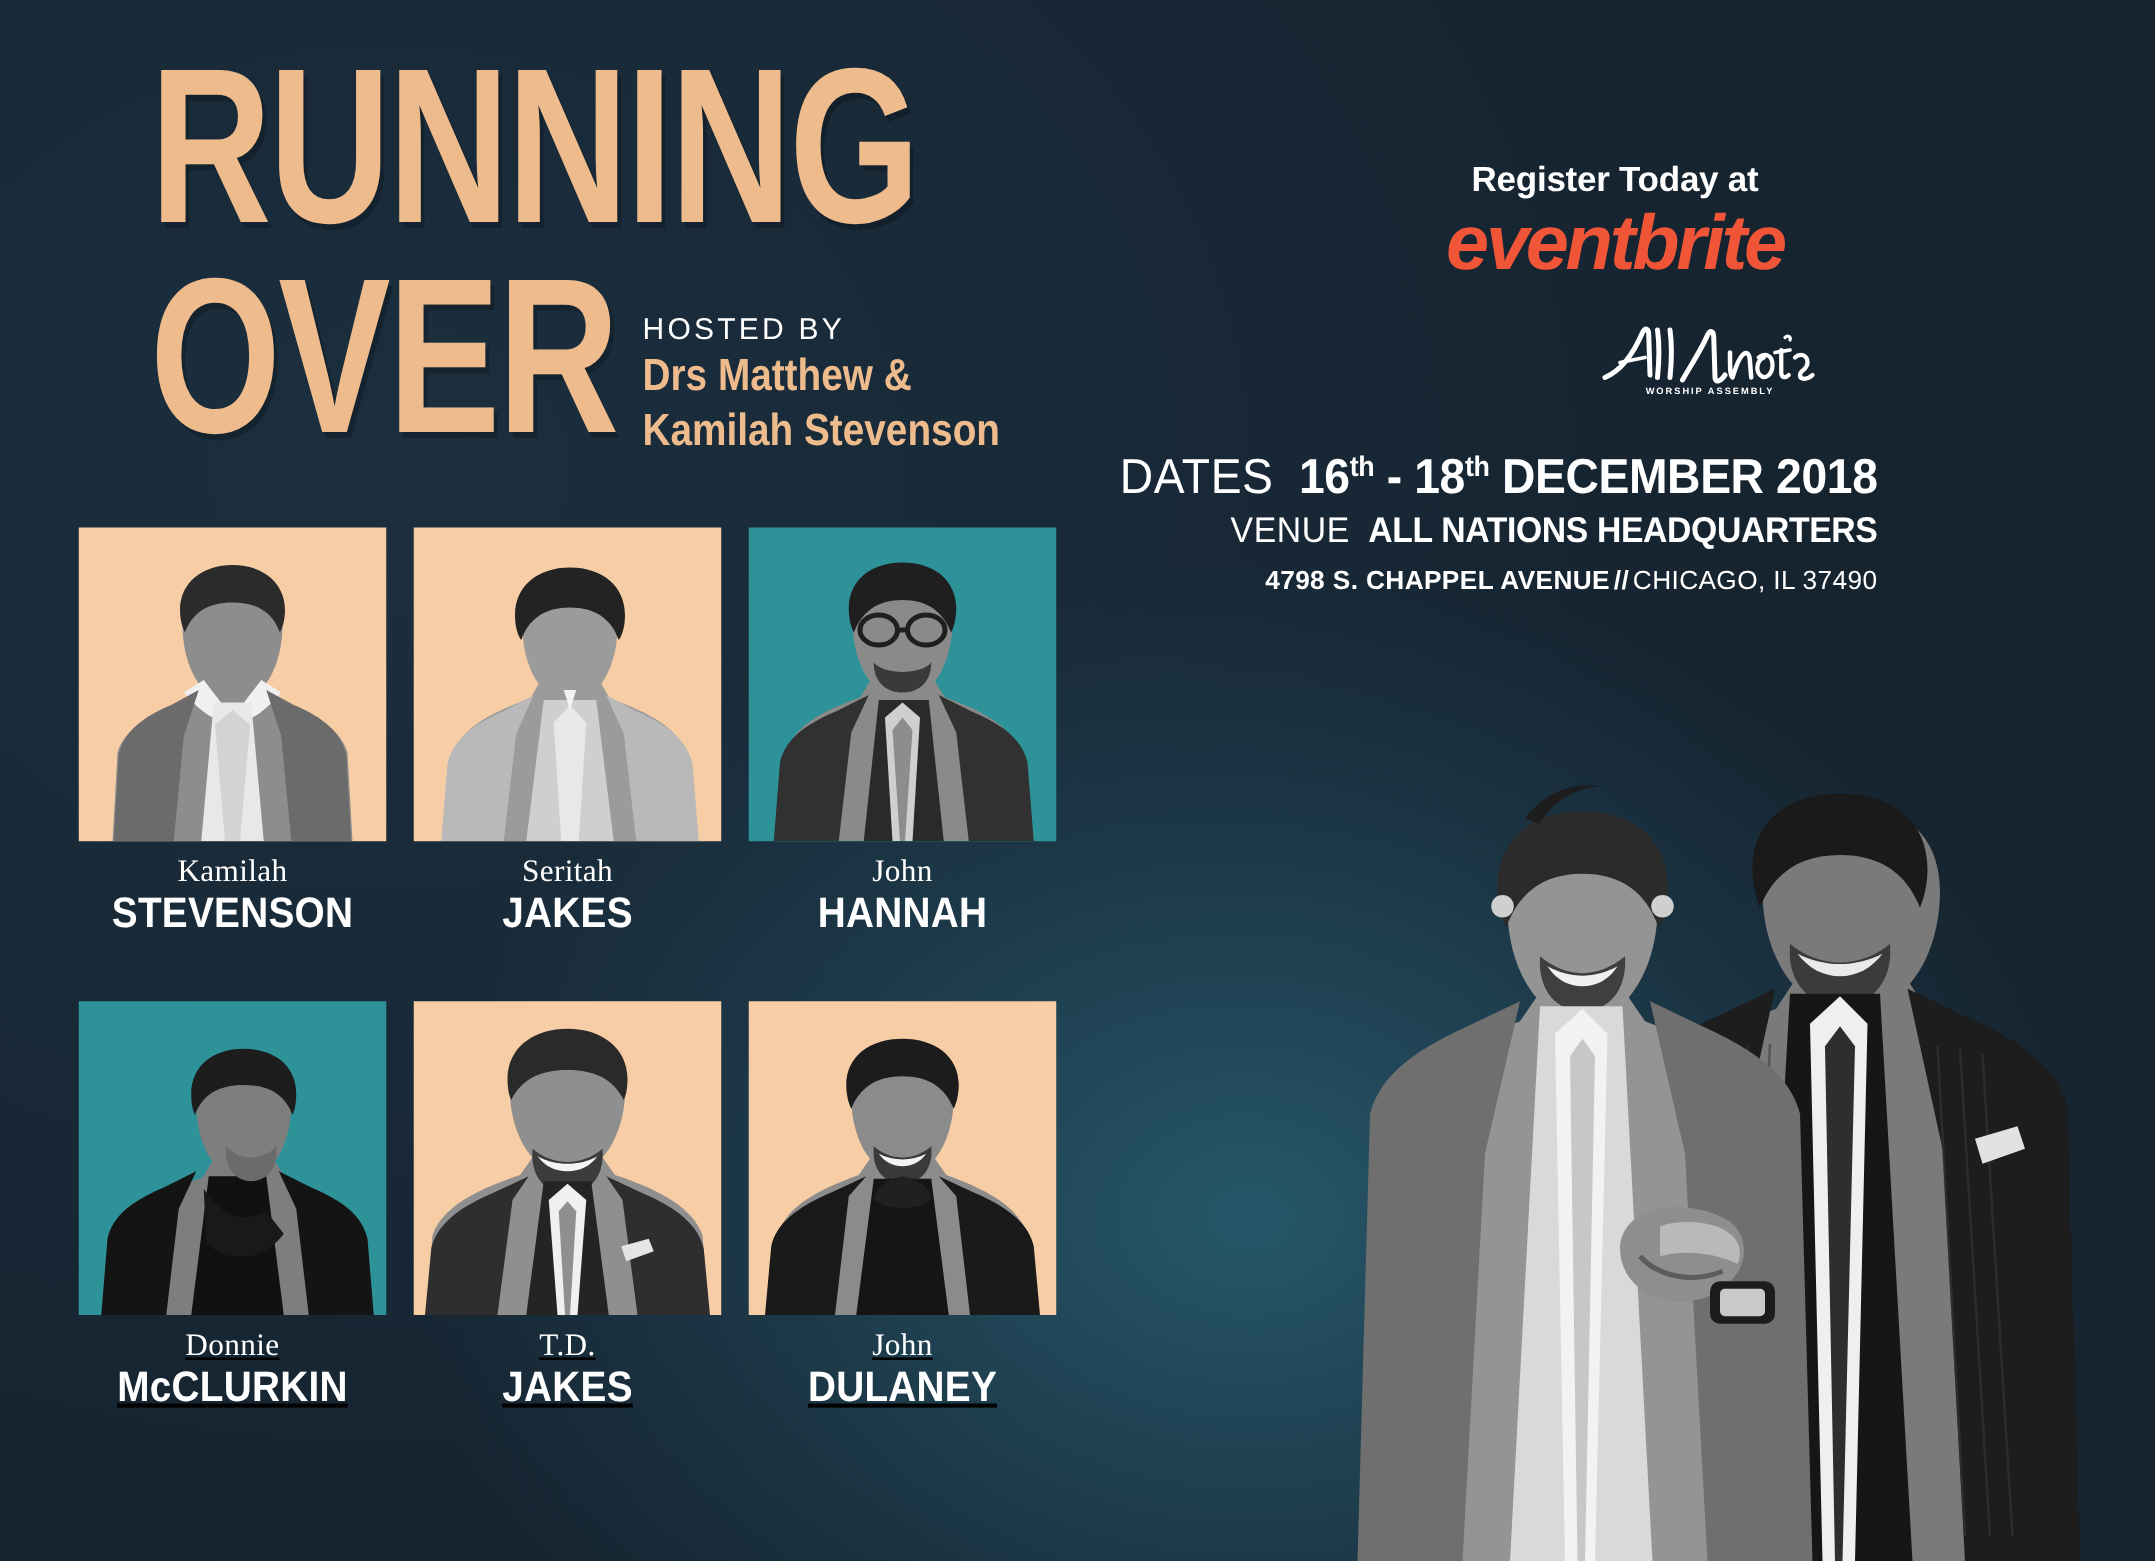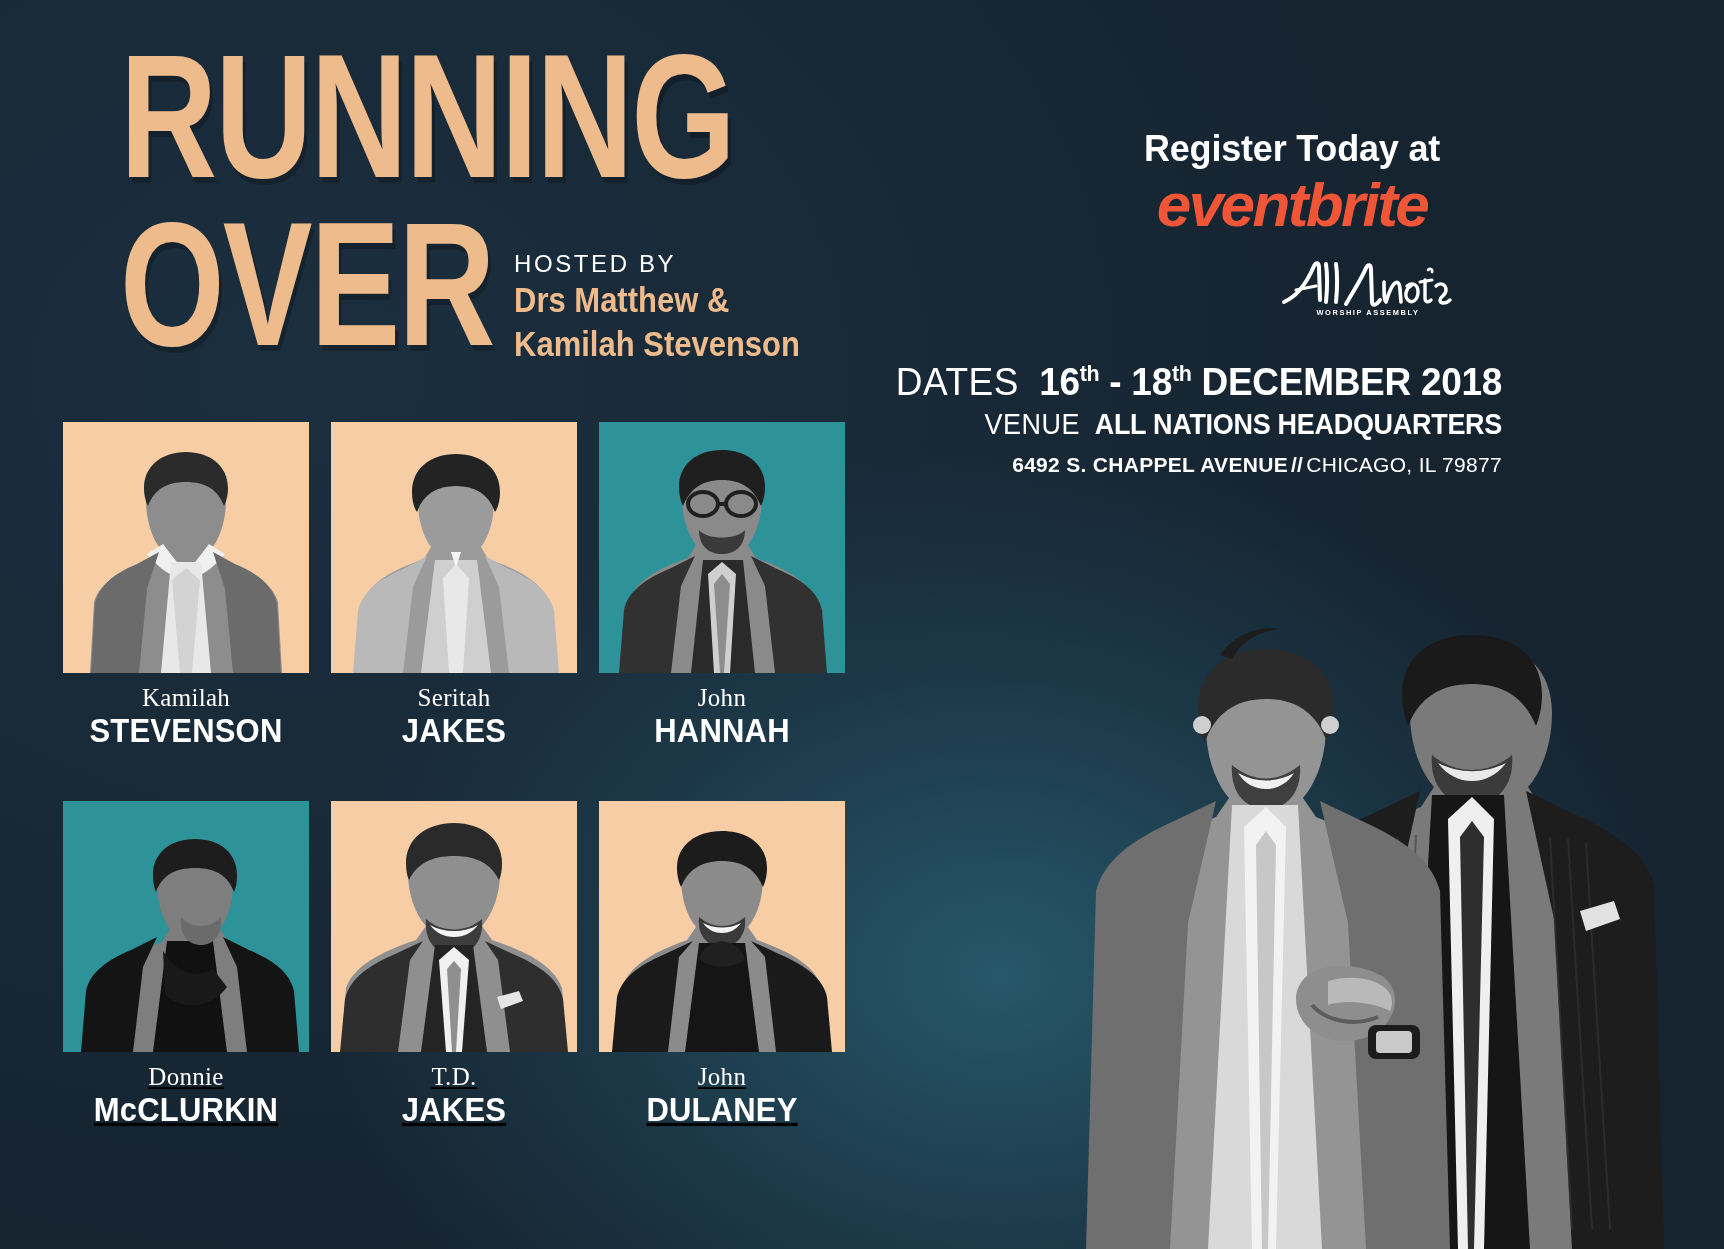--- a/index.html
+++ b/index.html
@@ -62,21 +62,21 @@
   .last{
     display:block;color:#ffffff;font-weight:700;font-size:31px;
     letter-spacing:0.2px;margin-top:3px;transform:scaleY(1.1);
     transform-origin:center top;
   }
   
   .p-body{position:absolute;left:0;right:0;bottom:0;top:0;}
   
   .register{position:absolute;right:222px;top:128px;text-align:center;width:420px;}
   .register-label{
-    display:block;color:#ffffff;font-weight:700;font-size:36px;letter-spacing:-0.2px;
+    display:block;color:#ffffff;font-weight:700;font-size:28px;letter-spacing:-0.2px;
   }
   .eventbrite{
     display:block;color:#f05537;font-weight:700;font-size:62px;
     letter-spacing:-2.6px;margin-top:4px;line-height:1;font-style:italic;
   }
   .allnations{position:absolute;right:268px;top:256px;width:176px;height:62px;}
   .details{position:absolute;right:222px;top:362px;text-align:right;width:720px;}
   .det-line{white-space:nowrap;line-height:1.08;}
   .det-l1{font-size:37px;margin-bottom:8px;}
   .det-l2{font-size:27px;margin-bottom:14px;}
@@ -284,21 +284,21 @@
       <span class="lbl-bold">&nbsp;<span>16</span><span class="det-sup">th</span>
         <span>-</span>
         <span>18</span><span class="det-sup">th</span>
         <span>DECEMBER 2018</span></span>
     </div>
     <div class="det-line det-l2">
       <span class="lbl-light">VENUE</span>
       <span class="lbl-bold">&nbsp;<span>ALL NATIONS HEADQUARTERS</span></span>
     </div>
     <div class="det-addr">
-      <span class="addr-bold">6492 S. CHAPPEL AVENUE</span><span class="addr-sep">//</span><span class="addr-reg">CHICAGO, IL 79877</span>
+      <span class="addr-bold">4798 S. CHAPPEL AVENUE</span><span class="addr-sep">//</span><span class="addr-reg">CHICAGO, IL 37490</span>
     </div>
   </div>
 
   <div class="couple">
     <svg viewBox="0 0 620 680" width="620" height="680" preserveAspectRatio="xMidYMax meet" aria-hidden="true">
       <defs>
         <linearGradient id="fadeB" x1="0" y1="0" x2="0" y2="1">
           <stop offset="0%" stop-color="#ffffff" stop-opacity="1"></stop>
           <stop offset="100%" stop-color="#ffffff" stop-opacity="1"></stop>
         </linearGradient>

